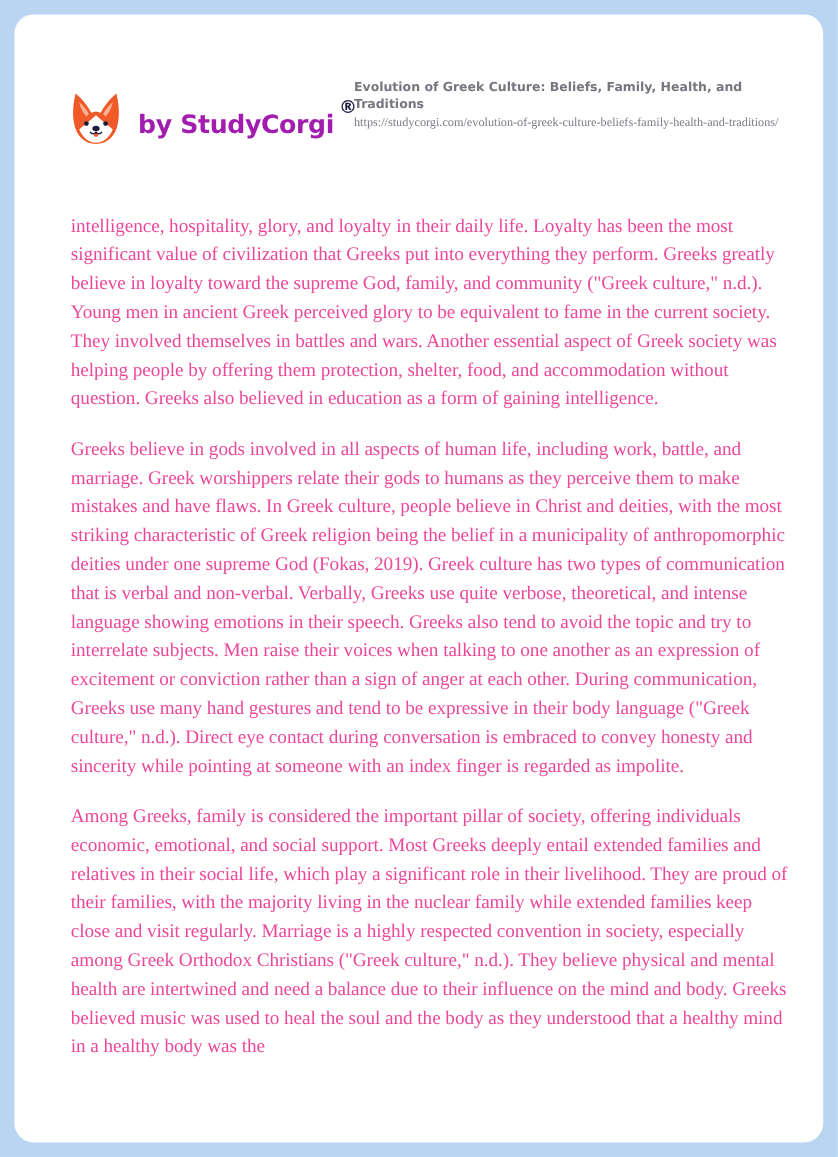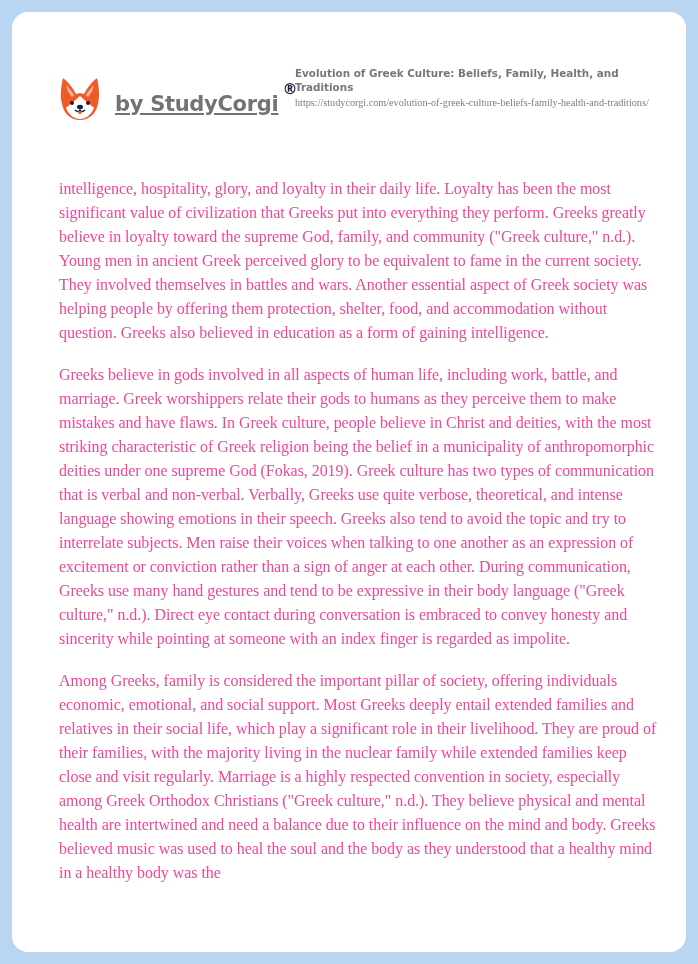--- a/index.html
+++ b/index.html
@@ -42,22 +42,21 @@
       height: 46px;
       display: block;
     }
     .logo-text {
       margin-left: 14px;
       margin-top: 10px;
       font-family: "DejaVu Sans", sans-serif;
       font-weight: bold;
       font-size: 21px;
       letter-spacing: -0.3px;
-      color: #737373;
-      text-decoration: underline;
+      color: #a21caf;
     }
     .logo-reg {
       position: relative;
       top: -10px;
       margin-left: 4px;
       font-size: 15px;
       font-weight: bold;
       color: #1c1b3d;
     }
     .header-meta {

